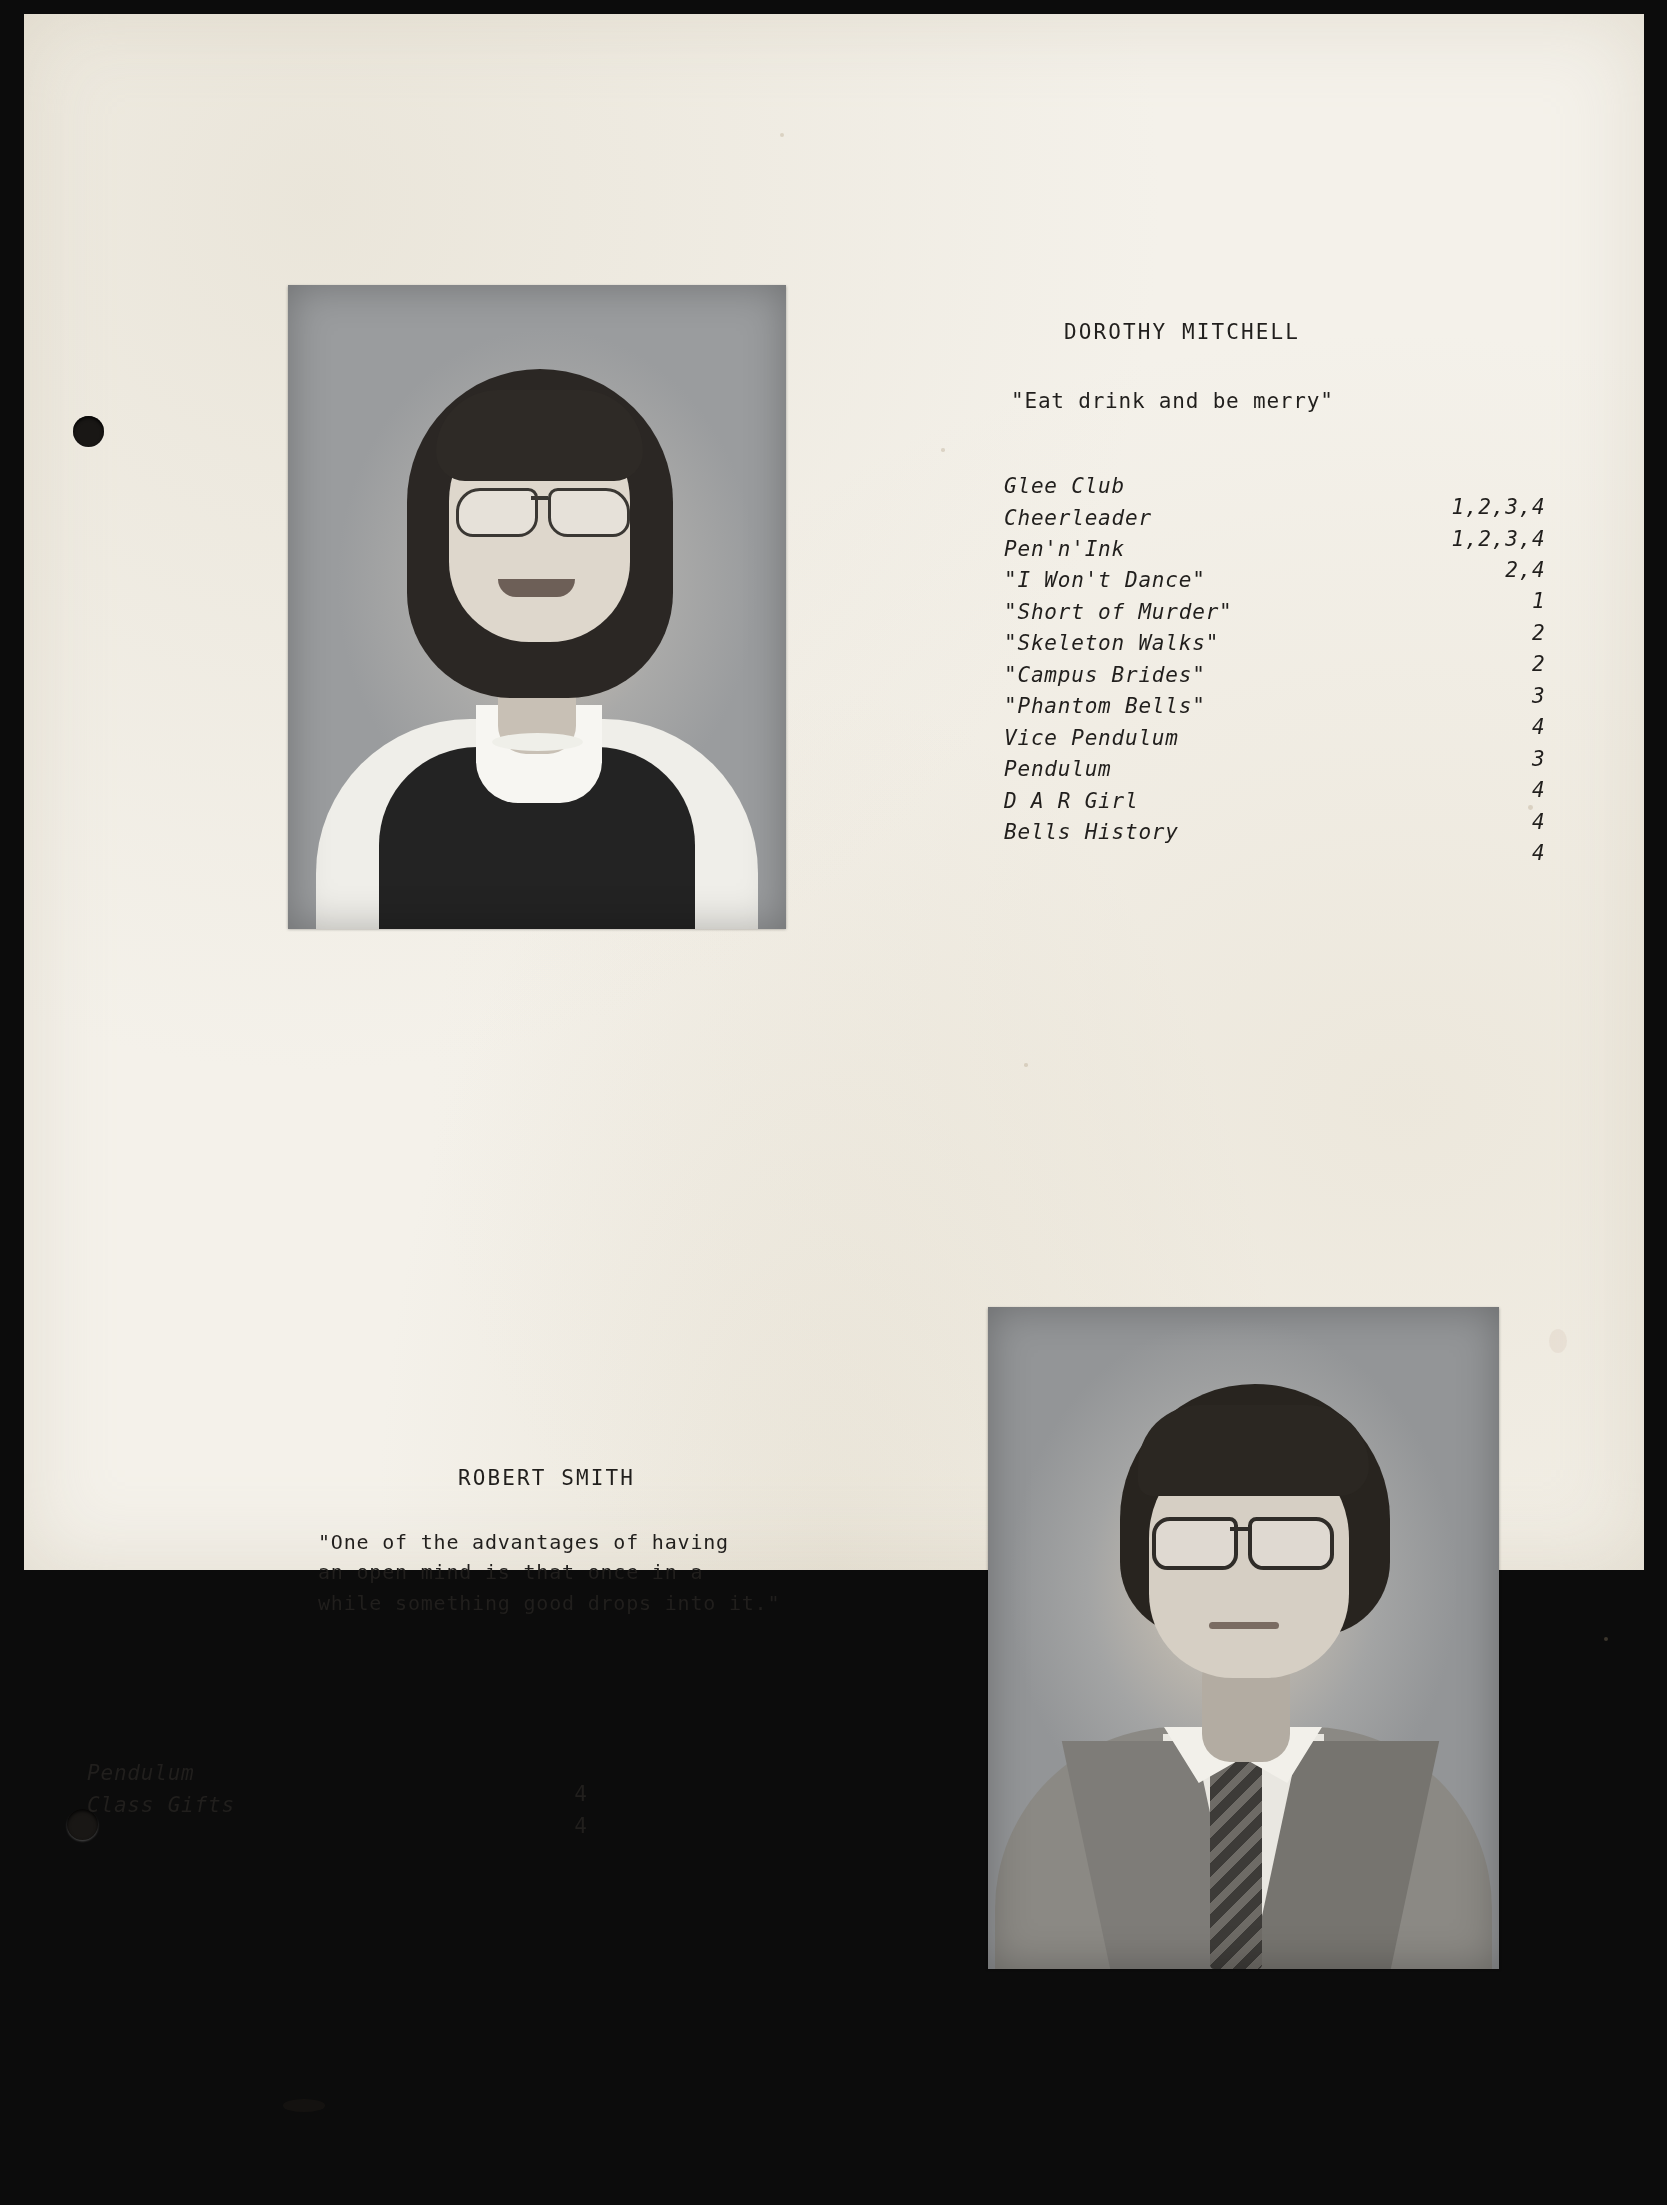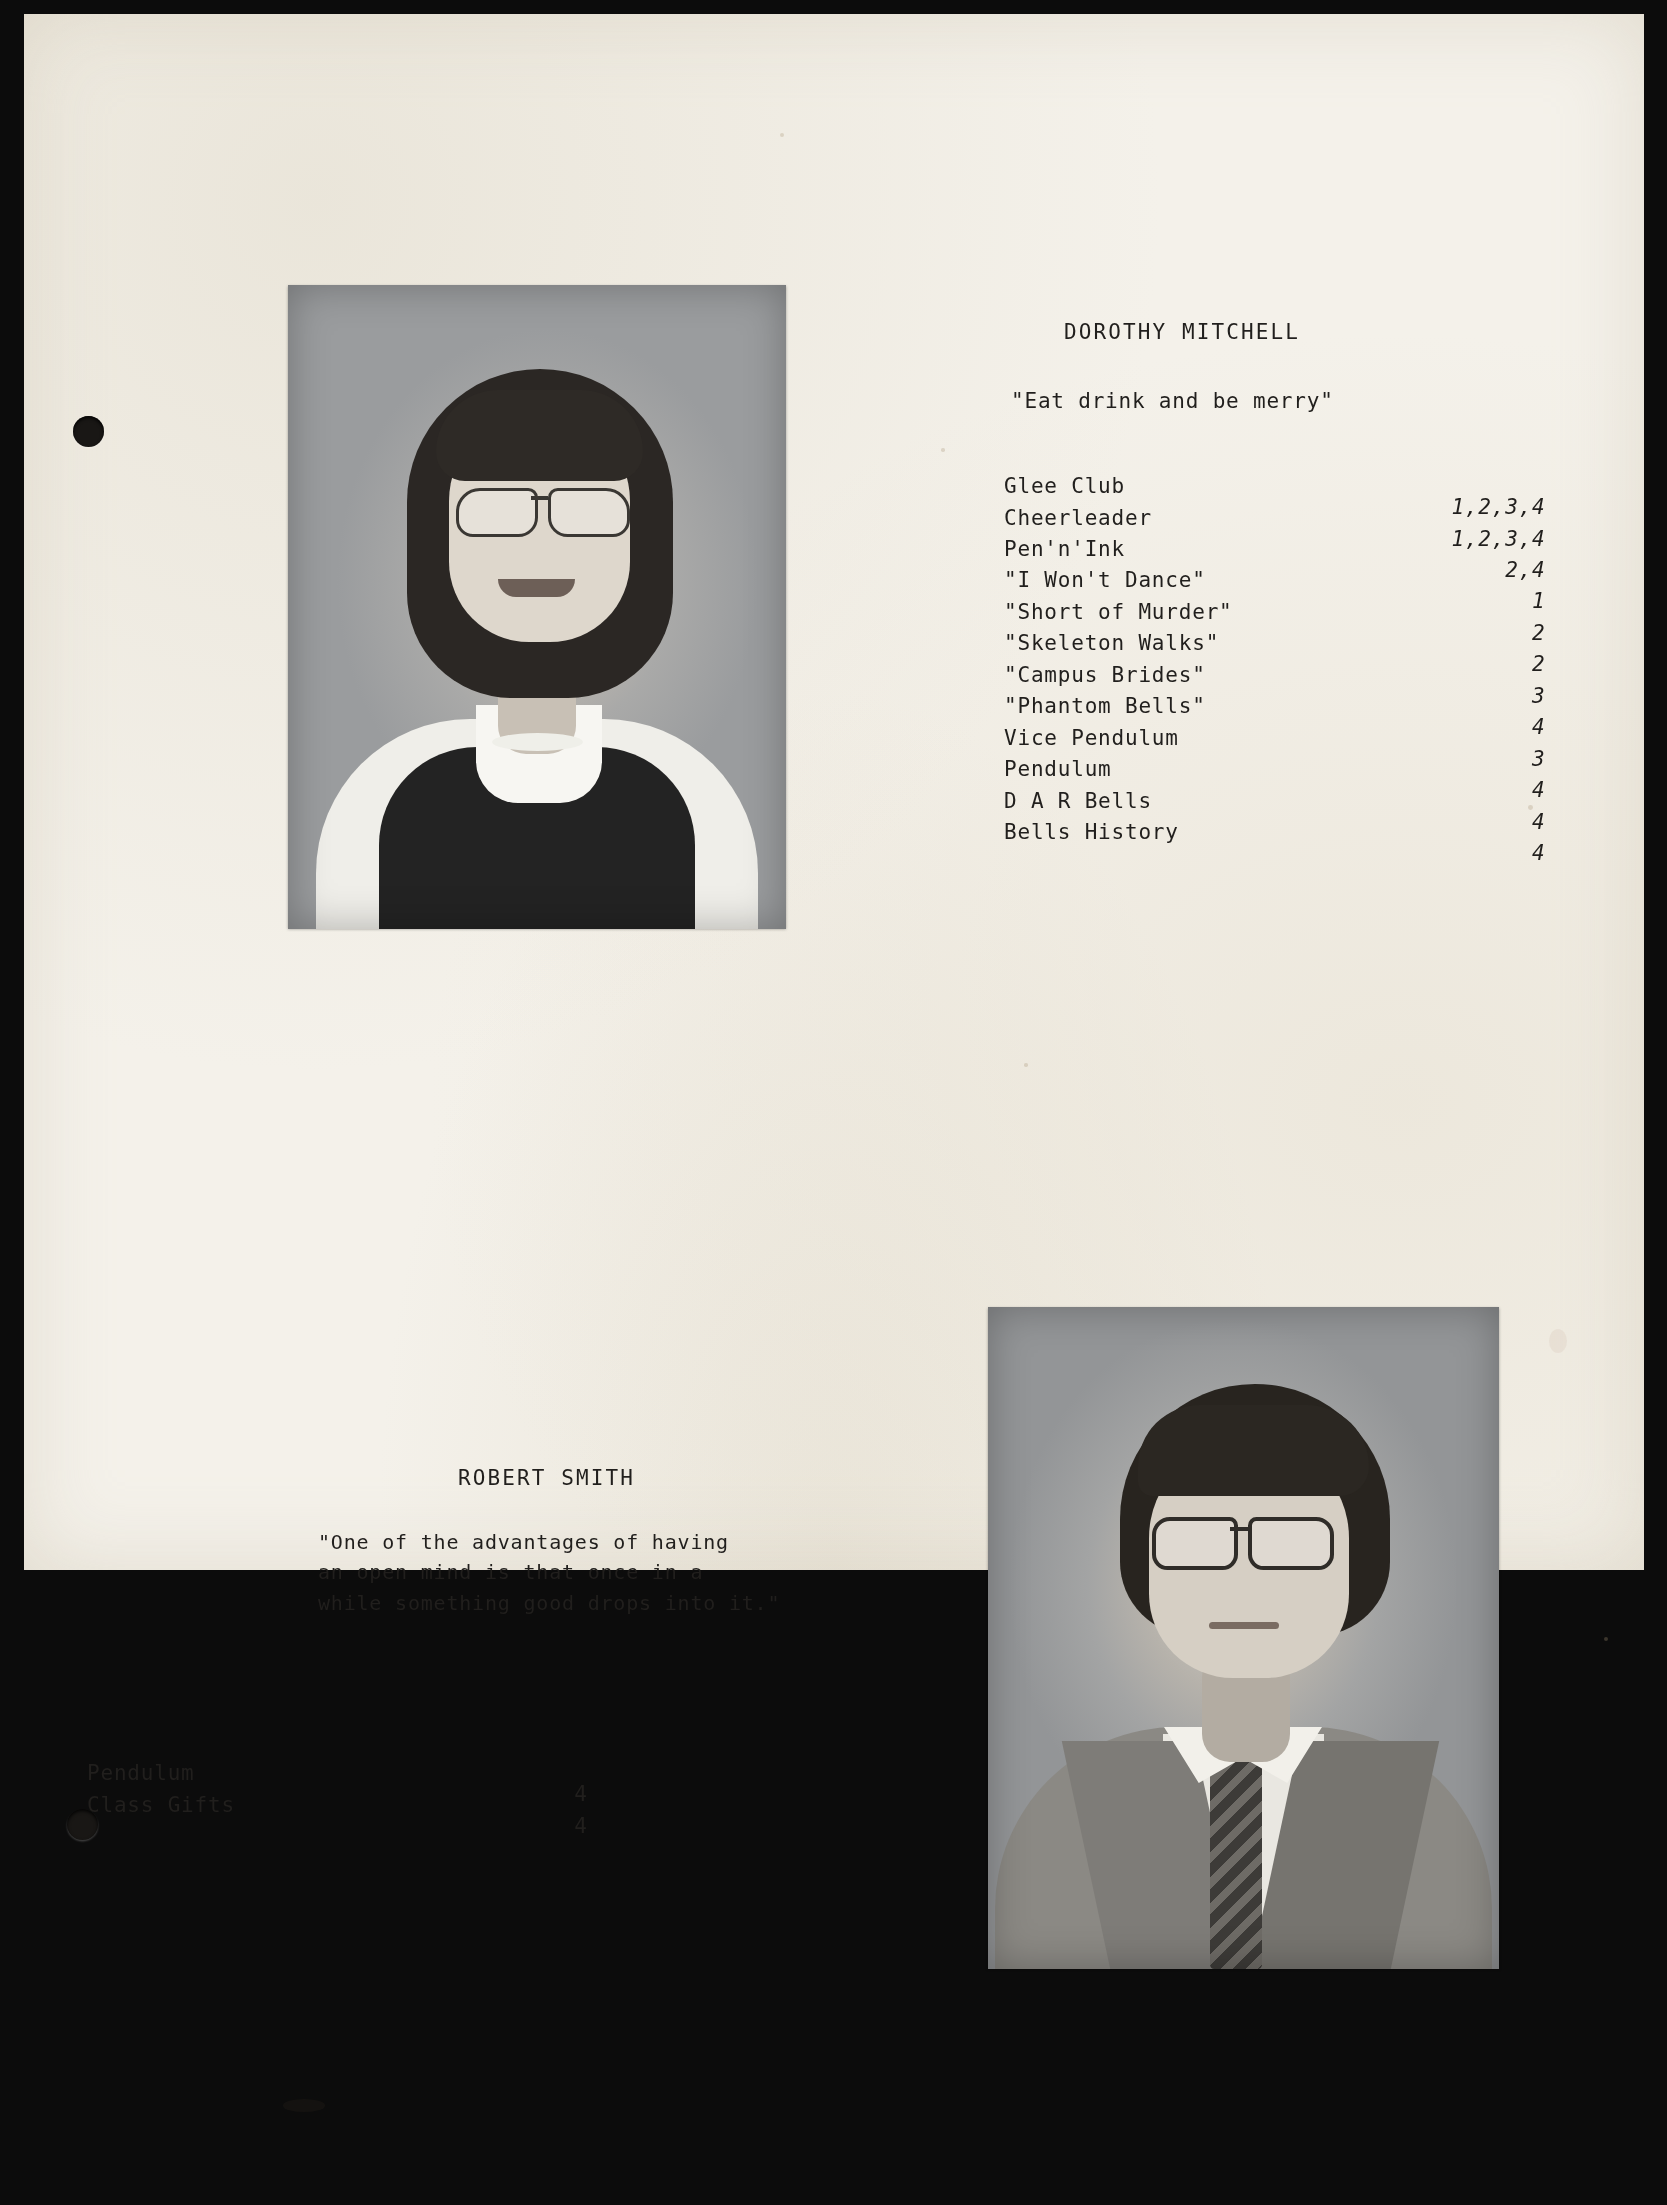--- a/index.html
+++ b/index.html
@@ -108,21 +108,21 @@
   }
   .quote-line {
     font-size: 21px;
     letter-spacing: 0.8px;
   }
   .act-row {
     font-size: 21px;
     letter-spacing: 0.8px;
     height: 31.5px;
   }
-  .act-label { position: absolute; left: 0; }
+  .act-label { position: absolute; left: 0; font-style: italic; }
   .act-years { position: absolute; text-align: right; }
 
   #dorothy-block { left: 973px; top: 308px; width: 490px; }
   #dorothy-name  { left: 67px;  top: 0px; }
   #dorothy-quote { left: 14px;  top: 69px; }
   #dorothy-activities { position: absolute; left: 7px; top: 133px; width: 448px; }
   #dorothy-activities .act-years { width: 434px; font-style: italic; }
 
   #robert-block { left: 294px; top: 1454px; width: 574px; }
   #robert-name  { left: 140px; top: 0px; }
@@ -216,21 +216,21 @@
       </div>
       <div class="typed act-row" style="top:252px;">
         <span class="act-label">Vice Pendulum</span>
         <span class="act-years">3</span>
       </div>
       <div class="typed act-row" style="top:283px;">
         <span class="act-label">Pendulum</span>
         <span class="act-years">4</span>
       </div>
       <div class="typed act-row" style="top:315px;">
-        <span class="act-label">D A R Bells</span>
+        <span class="act-label">D A R Girl</span>
         <span class="act-years">4</span>
       </div>
       <div class="typed act-row" style="top:346px;">
         <span class="act-label">Bells History</span>
         <span class="act-years">4</span>
       </div>
     </div>
   </div>
 
   <div class="photo" id="photo-robert">

